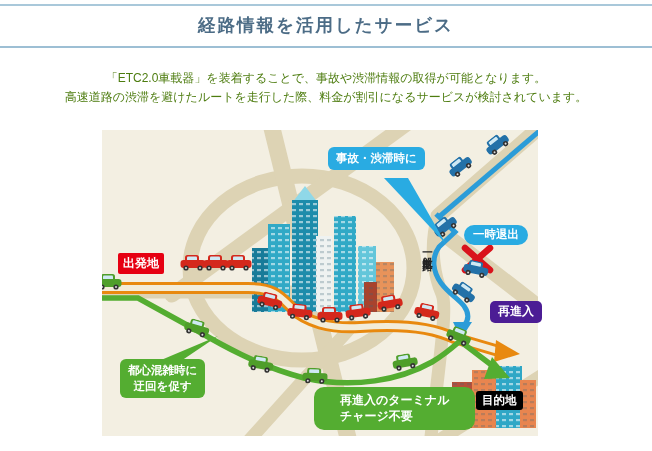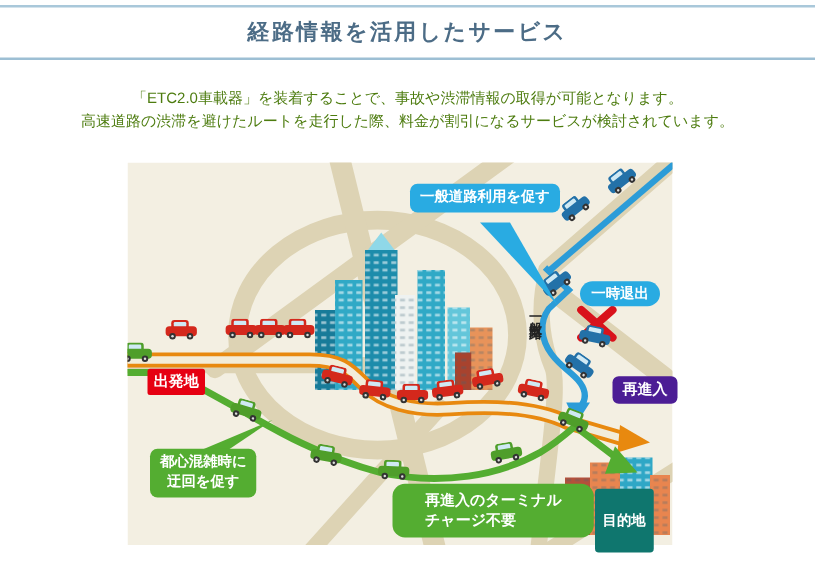--- a/index.html
+++ b/index.html
@@ -42,24 +42,24 @@
     position:absolute;
     font-weight:bold;
     color:#fff;
     white-space:nowrap;
   }
   .lbl .cl{display:block;}
   #callout-accident{left:226px;top:17px;background:#29abe2;border-radius:6px;padding:4px 8px;font-size:11.5px;line-height:1.32;}
   #badge-temp-exit{left:362px;top:95px;background:#29abe2;border-radius:12px;padding:2px 9px 3px;font-size:11.5px;}
   #road-label{left:319px;top:117px;color:#222;font-size:10.5px;writing-mode:vertical-rl;letter-spacing:2px;}
   #badge-reentry{left:388px;top:171px;background:#4c1d95;border-radius:5px;padding:2px 8px 3px;font-size:12px;}
-  #badge-departure{left:16px;top:123px;background:#e60012;border-radius:2px;padding:2px 5px;font-size:12px;margin-top:42px;}
+  #badge-departure{left:16px;top:123px;background:#e60012;border-radius:2px;padding:2px 5px;font-size:12px;}
   #callout-detour{left:18px;top:229px;background:#54ad31;border-radius:6px;padding:4px 8px;font-size:11.5px;line-height:1.35;text-align:center;}
   #box-reentry-free{left:212px;top:257px;background:#54ad31;border-radius:10px;padding:5px 26px;font-size:12px;line-height:1.35;}
-  #badge-destination{left:374px;top:261px;background:#0f766e;border-radius:3px;padding:18px 6px;font-size:11.5px;text-align:right;}
+  #badge-destination{left:374px;top:261px;background:#000000;border-radius:3px;padding:2px 6px;font-size:11.5px;text-align:right;}
 </style>
 </head>
 <body>
 
 <div class="page">
 
   <div class="titlebar">
     <h1>経路情報を活用したサービス</h1>
   </div>
 
@@ -183,21 +183,21 @@
         <use href="#car" width="26" height="16" transform="translate(330,88) rotate(-38 13 8)"></use>
         <use href="#car" width="26" height="16" transform="translate(361,131) rotate(12 13 8)"></use>
         <use href="#car" width="26" height="16" transform="translate(349,154) rotate(35 13 8)"></use>
       </g>
 
       <polygon points="282,48 306,48 344,114" fill="#29abe2"></polygon>
       <polygon points="52,233 76,233 116,206" fill="#54ad31"></polygon>
     </svg>
 
     <div class="lbl" id="callout-accident">
-      <span class="cl">一般道路利用を促す</span>
+      <span class="cl">事故・渋滞時に</span>
     </div>
 
     <div class="lbl" id="badge-temp-exit">一時退出</div>
 
     <div class="lbl" id="road-label">一般道路</div>
 
     <div class="lbl" id="badge-reentry">再進入</div>
 
     <div class="lbl" id="badge-departure">出発地</div>
 

